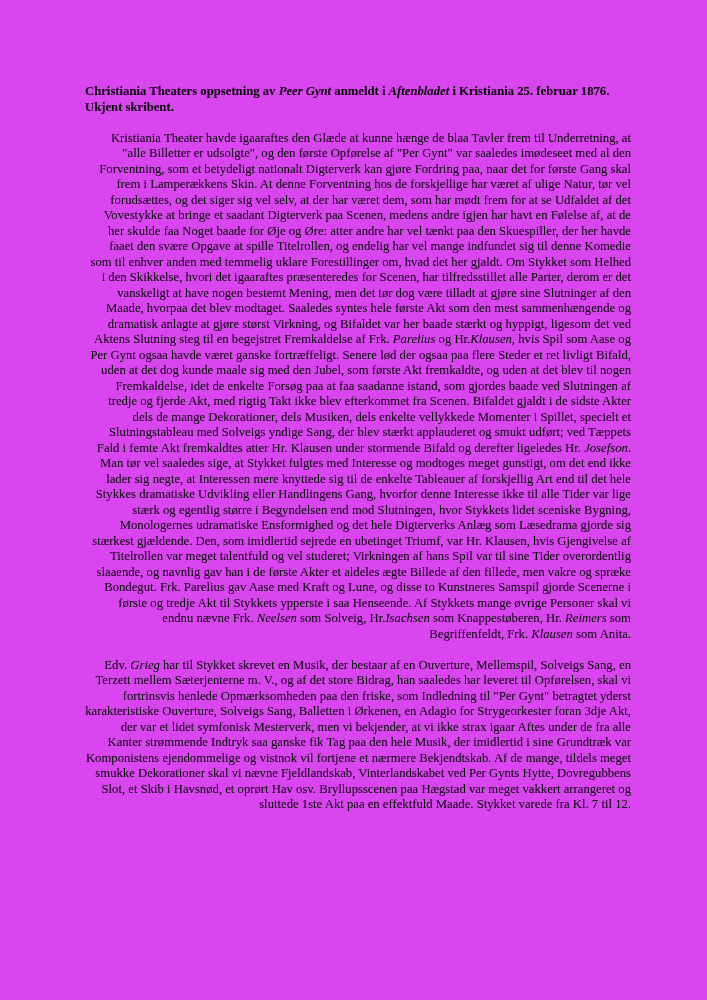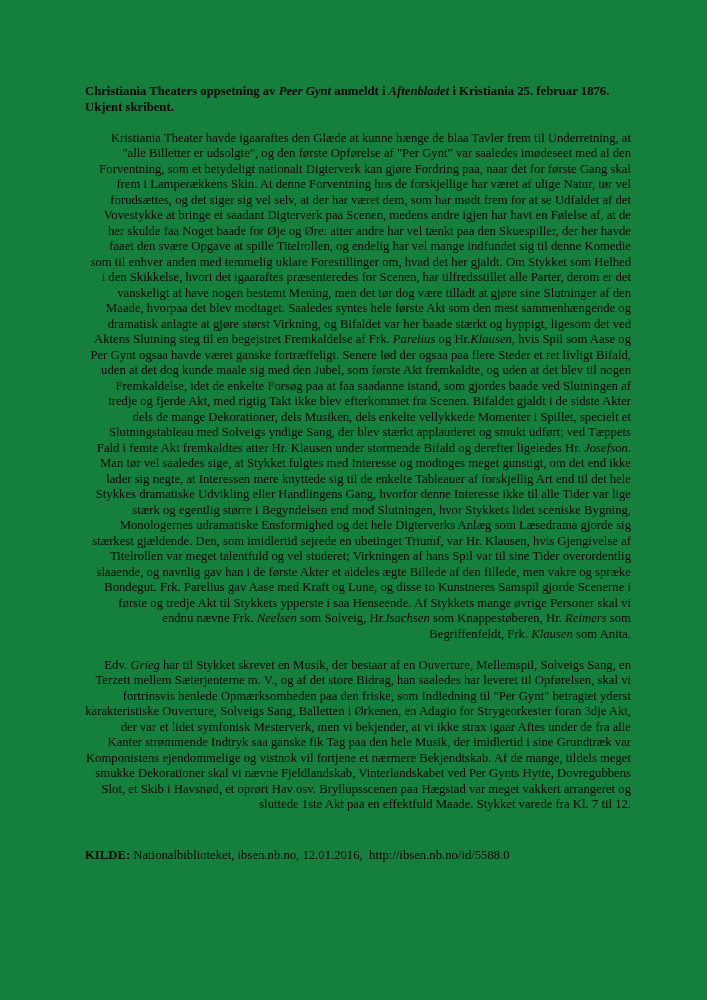--- a/index.html
+++ b/index.html
@@ -4,21 +4,21 @@
 <style>
   html, body {
     margin: 0;
     padding: 0;
     background: #ffffff;
   }
   .page {
     position: relative;
     width: 707px;
     height: 1000px;
-    background: #15803d;
+    background: #d946ef;
     color: #000000;
     font-family: "Liberation Serif", "DejaVu Serif", serif;
     overflow: hidden;
   }
   .content {
     position: absolute;
     left: 85px;
     top: 84px;
     width: 546px;
   }
@@ -46,15 +46,14 @@
 </head>
 <body>
 
 <div class="page">
   <div class="content">
     <p class="title" id="doc-title"><span class="b">Christiania Theaters oppsetning av </span><span class="i b">Peer Gynt</span><span class="b"> anmeldt i </span><span class="i b">Aftenbladet</span><span class="b"> i Kristiania 25. februar 1876. Ukjent skribent.</span></p>
     <div id="doc-body">
         <p class="para"><span>Kristiania Theater havde igaaraftes den Glæde at kunne hænge de blaa Tavler frem til Underretning, at "alle Billetter er udsolgte", og den første Opførelse af "Per Gynt" var saaledes imødeseet med al den Forventning, som et betydeligt nationalt Digterverk kan gjøre Fordring paa, naar det for første Gang skal frem i Lamperækkens Skin. At denne Forventning hos de forskjellige har været af ulige Natur, tør vel forudsættes, og det siger sig vel selv, at der har været dem, som har mødt frem for at se Udfaldet af det Vovestykke at bringe et saadant Digterverk paa Scenen, medens andre igjen har havt en Følelse af, at de her skulde faa Noget baade for Øje og Øre: atter andre har vel tænkt paa den Skuespiller, der her havde faaet den svære Opgave at spille Titelrollen, og endelig har vel mange indfundet sig til denne Komedie som til enhver anden med temmelig uklare Forestillinger om, hvad det her gjaldt. Om Stykket som Helhed i den Skikkelse, hvori det igaaraftes præsenteredes for Scenen, har tilfredsstillet alle Parter, derom er det vanskeligt at have nogen bestemt Mening, men det tør dog være tilladt at gjøre sine Slutninger af den Maade, hvorpaa det blev modtaget. Saaledes syntes hele første Akt som den mest sammenhængende og dramatisk anlagte at gjøre størst Virkning, og Bifaldet var her baade stærkt og hyppigt, ligesom det ved Aktens Slutning steg til en begejstret Fremkaldelse af Frk. </span><span class="i">Parelius</span><span> og Hr.</span><span class="i">Klausen</span><span>, hvis Spil som Aase og Per Gynt ogsaa havde været ganske fortræffeligt. Senere lød der ogsaa paa flere Steder et ret livligt Bifald, uden at det dog kunde maale sig med den Jubel, som første Akt fremkaldte, og uden at det blev til nogen Fremkaldelse, idet de enkelte Forsøg paa at faa saadanne istand, som gjordes baade ved Slutningen af tredje og fjerde Akt, med rigtig Takt ikke blev efterkommet fra Scenen. Bifaldet gjaldt i de sidste Akter dels de mange Dekorationer, dels Musiken, dels enkelte vellykkede Momenter i Spillet, specielt et Slutningstableau med Solveigs yndige Sang, der blev stærkt applauderet og smukt udført; ved Tæppets Fald i femte Akt fremkaldtes atter Hr. Klausen under stormende Bifald og derefter ligeledes Hr. </span><span class="i">Josefson</span><span>. Man tør vel saaledes sige, at Stykket fulgtes med Interesse og modtoges meget gunstigt, om det end ikke lader sig negte, at Interessen mere knyttede sig til de enkelte Tableauer af forskjellig Art end til det hele Stykkes dramatiske Udvikling eller Handlingens Gang, hvorfor denne Interesse ikke til alle Tider var lige stærk og egentlig større i Begyndelsen end mod Slutningen, hvor Stykkets lidet sceniske Bygning, Monologernes udramatiske Ensformighed og det hele Digterverks Anlæg som Læsedrama gjorde sig stærkest gjældende. Den, som imidlertid sejrede en ubetinget Triumf, var Hr. Klausen, hvis Gjengivelse af Titelrollen var meget talentfuld og vel studeret; Virkningen af hans Spil var til sine Tider overordentlig slaaende, og navnlig gav han i de første Akter et aldeles ægte Billede af den fillede, men vakre og spræke Bondegut. Frk. Parelius gav Aase med Kraft og Lune, og disse to Kunstneres Samspil gjorde Scenerne i første og tredje Akt til Stykkets ypperste i saa Henseende. Af Stykkets mange øvrige Personer skal vi endnu nævne Frk. </span><span class="i">Neelsen</span><span> som Solveig, Hr.</span><span class="i">Isachsen</span><span> som Knappestøberen, Hr. </span><span class="i">Reimers</span><span> som Begriffenfeldt, Frk. </span><span class="i">Klausen</span><span> som Anita.</span></p>
         <p class="para"><span>Edv. </span><span class="i">Grieg</span><span> har til Stykket skrevet en Musik, der bestaar af en Ouverture, Mellemspil, Solveigs Sang, en Terzett mellem Sæterjenterne m. V., og af det store Bidrag, han saaledes har leveret til Opførelsen, skal vi fortrinsvis henlede Opmærksomheden paa den friske, som Indledning til "Per Gynt" betragtet yderst karakteristiske Ouverture, Solveigs Sang, Balletten i Ørkenen, en Adagio for Strygeorkester foran 3dje Akt, der var et lidet symfonisk Mesterverk, men vi bekjender, at vi ikke strax igaar Aftes under de fra alle Kanter strømmende Indtryk saa ganske fik Tag paa den hele Musik, der imidlertid i sine Grundtræk var Komponistens ejendommelige og vistnok vil fortjene et nærmere Bekjendtskab. Af de mange, tildels meget smukke Dekorationer skal vi nævne Fjeldlandskab, Vinterlandskabet ved Per Gynts Hytte, Dovregubbens Slot, et Skib i Havsnød, et oprørt Hav osv. Bryllupsscenen paa Hægstad var meget vakkert arrangeret og sluttede 1ste Akt paa en effektfuld Maade. Stykket varede fra Kl. 7 til 12.</span></p>
       </div>
-    <p class="source" id="doc-source"><span class="b">KILDE:</span><span> Nationalbiblioteket, ibsen.nb.no, 12.01.2016,  http://ibsen.nb.no/id/5588.0</span></p>
   </div>
 </div>
 
 </body></html>

